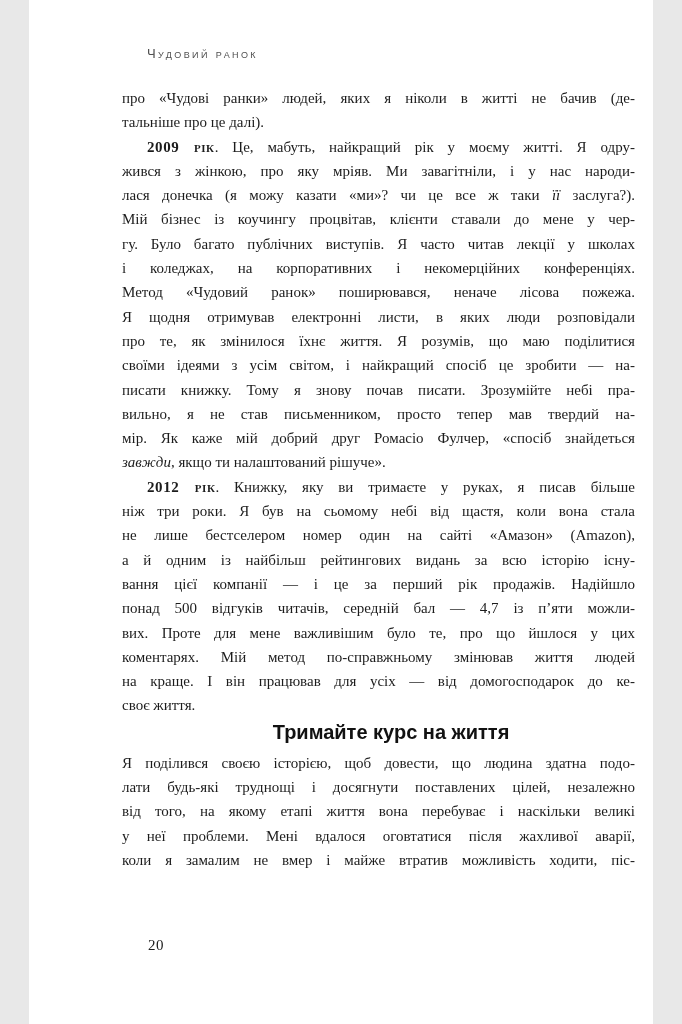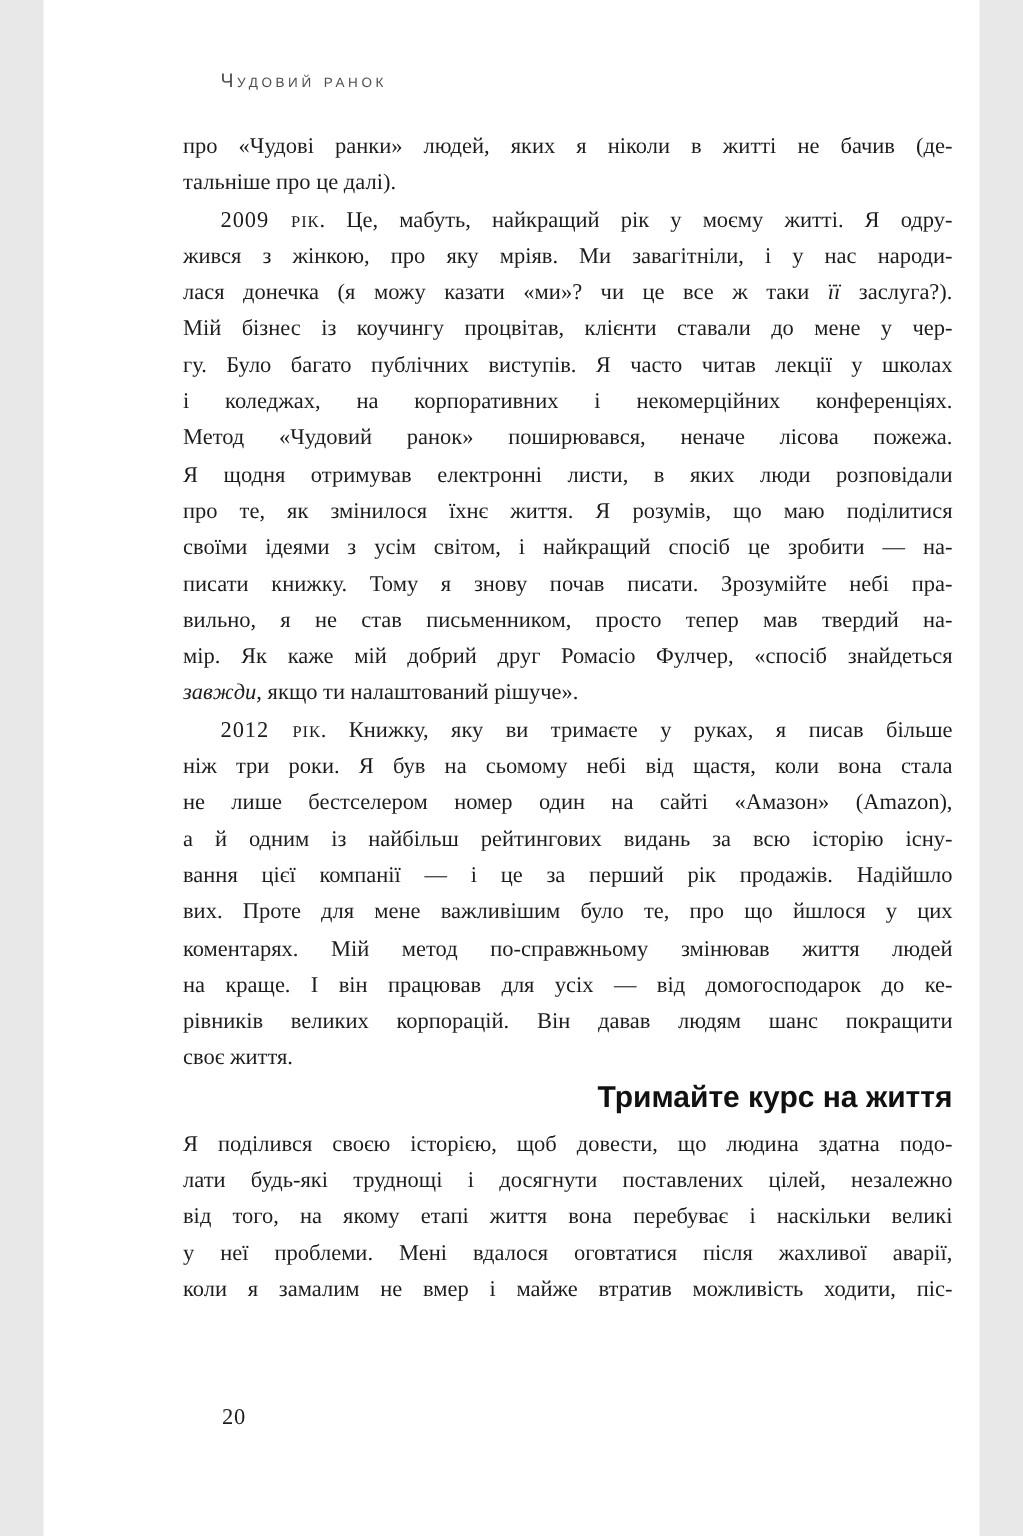--- a/index.html
+++ b/index.html
@@ -37,33 +37,33 @@
     text-align-last: justify;
     white-space: nowrap;
   }
   .line.no-j {
     text-align: left;
     text-align-last: left;
   }
   .line.indent { text-indent: 25px; }
   .s-n { }
   .s-b {
-    font-weight: normal;
+    font-weight: bold;
     font-variant: small-caps;
     letter-spacing: 0.6px;
   }
   .s-i { font-style: italic; }
   .heading {
     margin: 2px 0 7px 25px;
     font-family: "Liberation Sans", sans-serif;
     font-weight: bold;
     font-size: 20px;
     line-height: 24px;
     color: #111111;
-    text-align: right;
+    text-align: center;
   }
   .page-number {
     position: absolute;
     left: 119px;
     top: 937px;
     font-size: 15px;
     letter-spacing: 0.5px;
     color: var(--text-color, #1c1c1c);
     text-align: center;
   }
@@ -94,24 +94,24 @@
         <div class="line"><span class="s-n">вильно, я не став письменником, просто тепер мав твердий на-</span></div>
         <div class="line"><span class="s-n">мір. Як каже мій добрий друг Ромасіо Фулчер, «спосіб знайдеться</span></div>
         <div class="line no-j"><span class="s-i">завжди</span><span class="s-n">, якщо ти налаштований рішуче».</span></div>
       </div>
       <div class="paragraph">
         <div class="line indent"><span class="s-b">2012 рік</span><span class="s-n">. Книжку, яку ви тримаєте у руках, я писав більше</span></div>
         <div class="line"><span class="s-n">ніж три роки. Я був на сьомому небі від щастя, коли вона стала</span></div>
         <div class="line"><span class="s-n">не лише бестселером номер один на сайті «Амазон» (Amazon),</span></div>
         <div class="line"><span class="s-n">а й одним із найбільш рейтингових видань за всю історію існу-</span></div>
         <div class="line"><span class="s-n">вання цієї компанії — і це за перший рік продажів. Надійшло</span></div>
+        <div class="line"><span class="s-n">понад 500 відгуків читачів, середній бал — 4,7 із п’яти можли-</span></div>
         <div class="line"><span class="s-n">вих. Проте для мене важливішим було те, про що йшлося у цих</span></div>
         <div class="line"><span class="s-n">коментарях. Мій метод по-справжньому змінював життя людей</span></div>
         <div class="line"><span class="s-n">на краще. І він працював для усіх — від домогосподарок до ке-</span></div>
-        <div class="line"><span class="s-n">рівників великих корпорацій. Він давав людям шанс покращити</span></div>
         <div class="line no-j"><span class="s-n">своє життя.</span></div>
       </div>
       <div class="heading">Тримайте курс на життя</div>
       <div class="paragraph">
         <div class="line"><span class="s-n">Я поділився своєю історією, щоб довести, що людина здатна подо-</span></div>
         <div class="line"><span class="s-n">лати будь-які труднощі і досягнути поставлених цілей, незалежно</span></div>
         <div class="line"><span class="s-n">від того, на якому етапі життя вона перебуває і наскільки великі</span></div>
         <div class="line"><span class="s-n">у неї проблеми. Мені вдалося оговтатися після жахливої аварії,</span></div>
         <div class="line"><span class="s-n">коли я замалим не вмер і майже втратив можливість ходити, піс-</span></div>
       </div>

